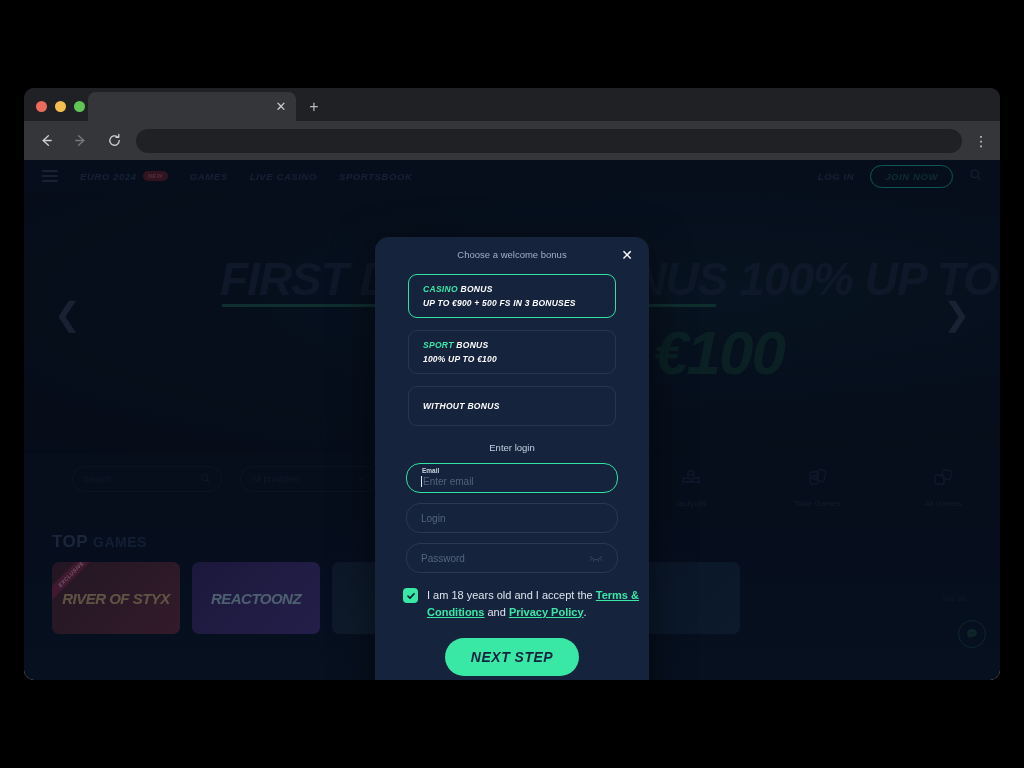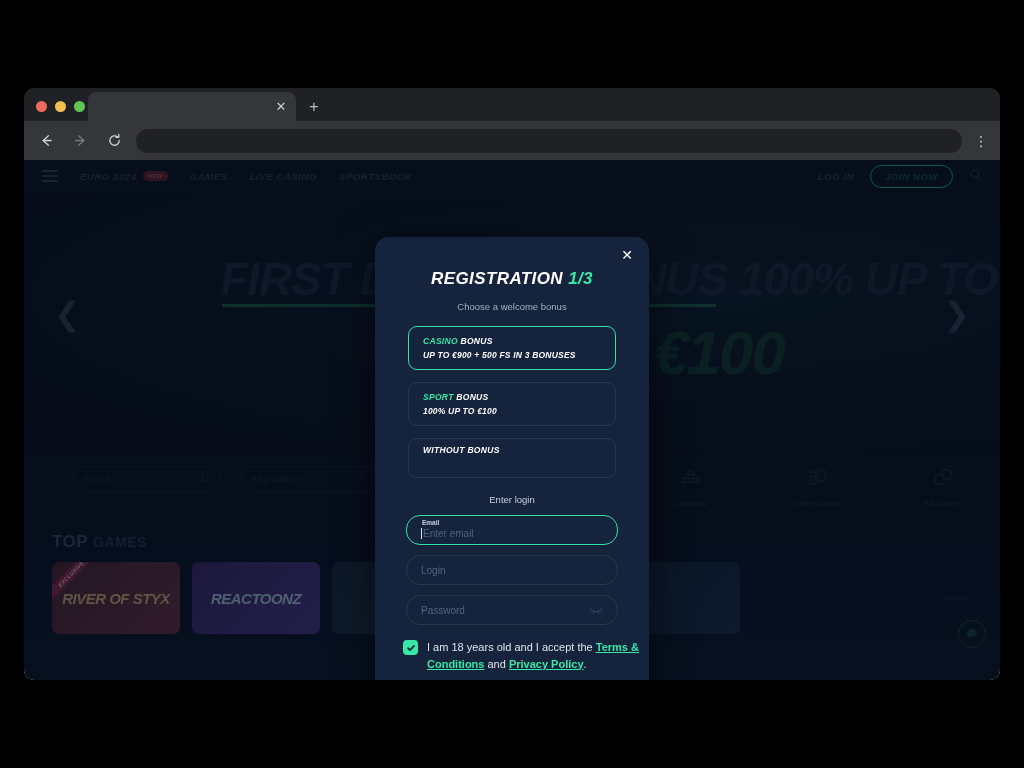--- a/index.html
+++ b/index.html
@@ -430,21 +430,21 @@
   .bonus-l1 .hl { color: #3ae8a6; }
   .bonus-l1 .rest { color: #ffffff; }
   .bonus-l2 {
     font-size: 8.5px;
     font-weight: bold;
     font-style: italic;
     color: #ffffff;
     margin-top: 4px;
     letter-spacing: .2px;
   }
-  .bonus.single { display: flex; min-height: 26px; }
+  .bonus.single { display: flex; align-items: center; min-height: 26px; }
 
   #enter-login {
     text-align: center;
     font-size: 9.5px;
     color: #c6d2e0;
     margin: 16px 0 10px 0;
   }
 
   .field {
     position: relative;
@@ -745,23 +745,20 @@
               <circle cx="12.7" cy="8.6" r=".85" fill="#0a1425"></circle>
             </svg>
         </div>
       </div>
 
       <div id="overlay"></div>
 
       <div id="modal">
         <div id="modal-close">✕</div>
 
-        <div id="modal-title">
-          <span class="t1">REGISTRATION </span><span class="t2">1/3</span>
-        </div>
         <div id="modal-sub">Choose a welcome bonus</div>
 
         <div style="margin-top:14px">
           <div class="bonus selected">
             <div class="bonus-l1">
               <span class="hl">CASINO</span><span class="rest"> BONUS</span>
             </div>
             <div class="bonus-l2">UP TO €900 + 500 FS IN 3 BONUSES</div>
           </div>
 

